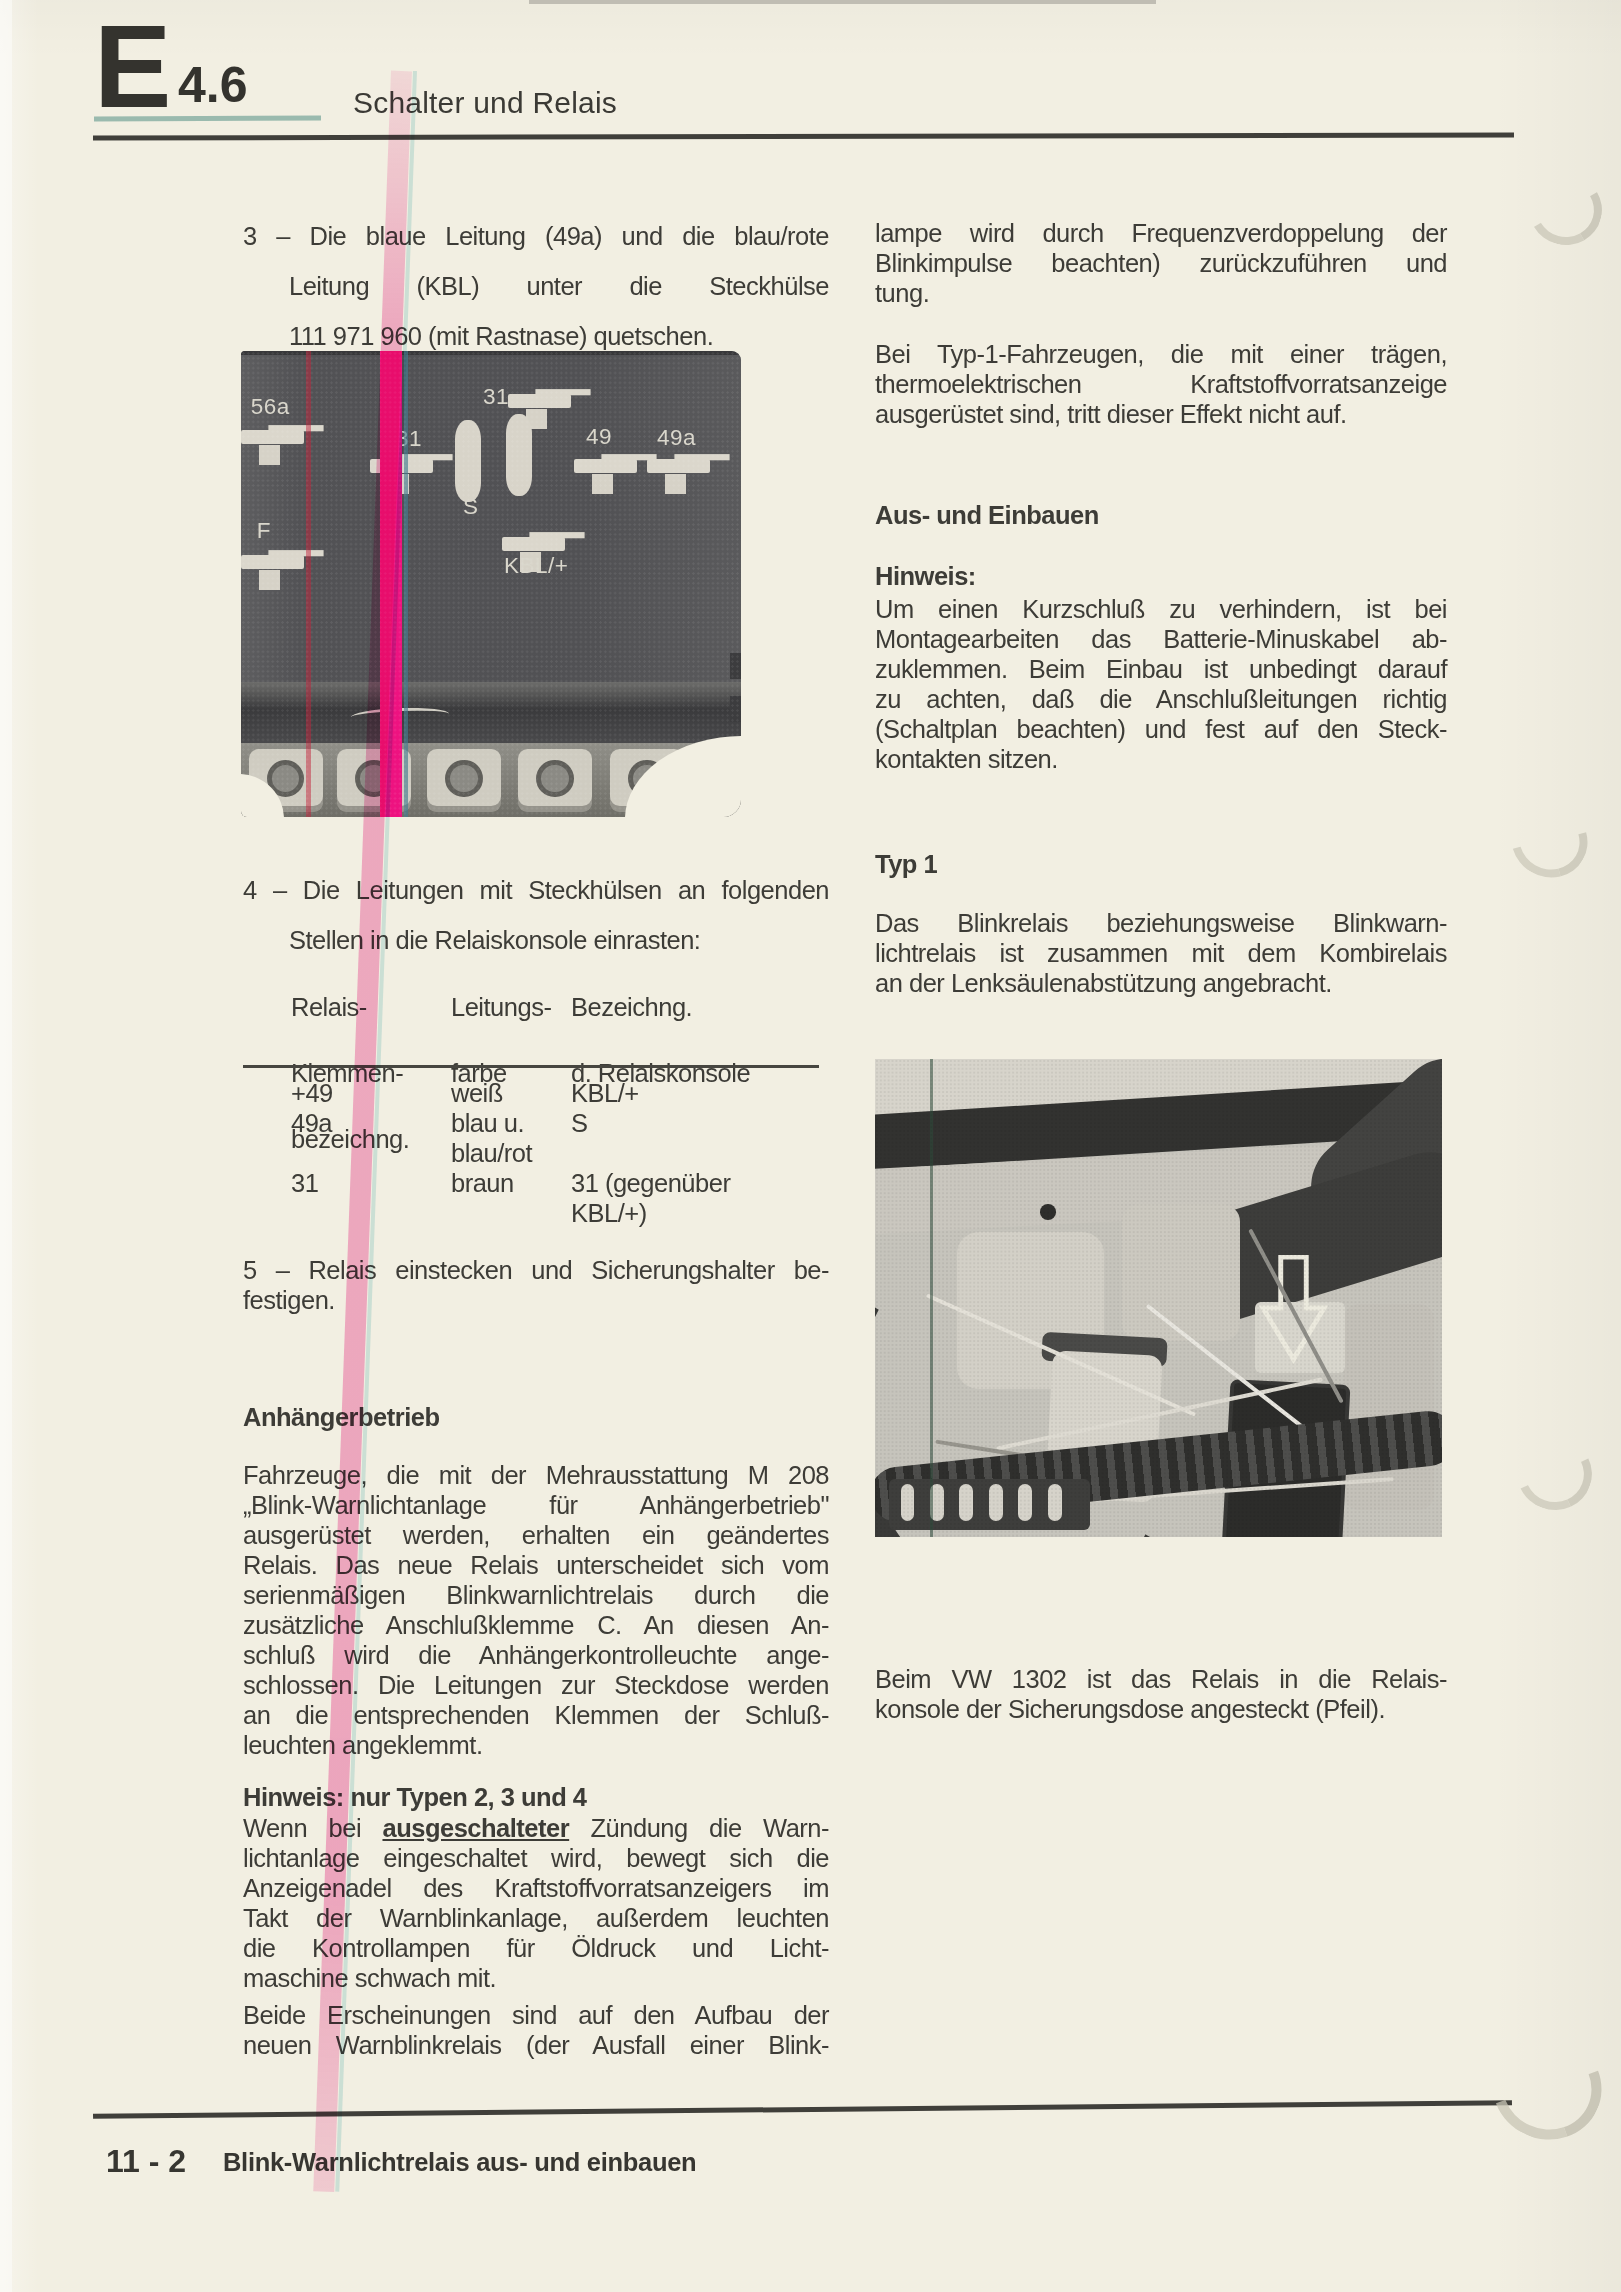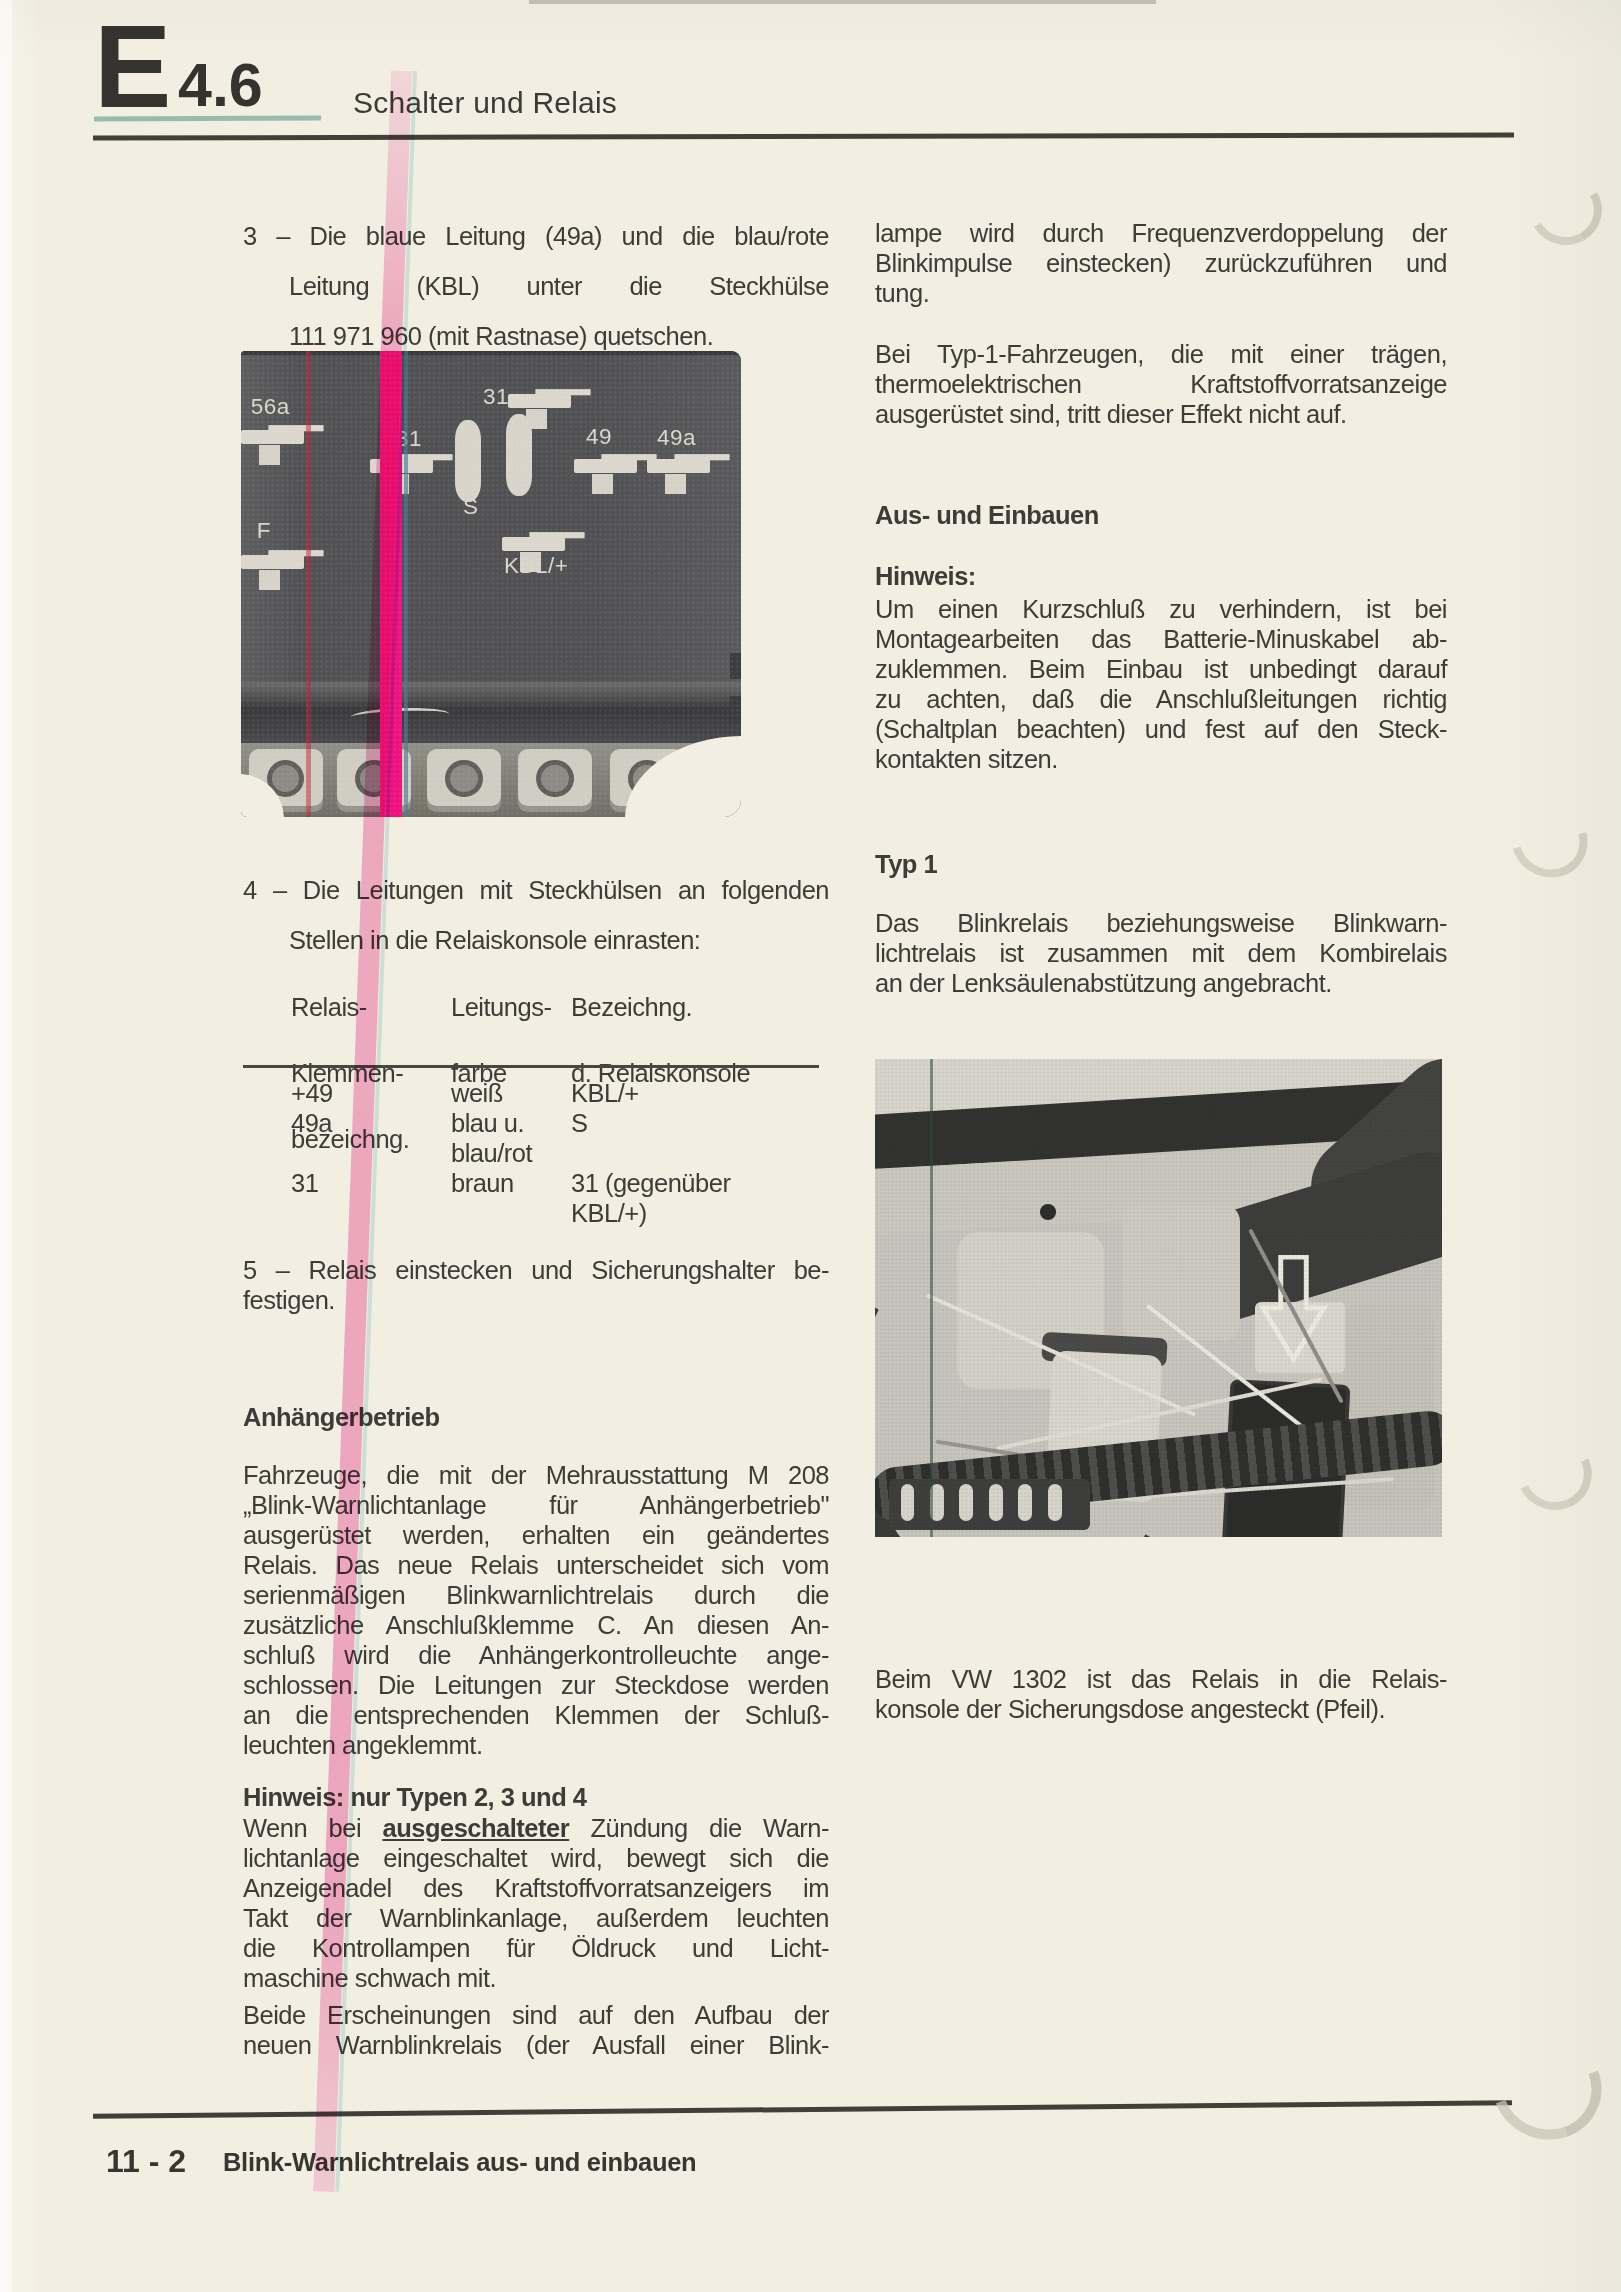--- a/index.html
+++ b/index.html
@@ -17,21 +17,21 @@
   .blk{position:absolute;left:243px;width:586px;}
   .blk.right{left:875px;width:572px;}
   .line{height:30px;line-height:30px;font-size:25.5px;letter-spacing:-0.5px;white-space:pre;}
   .j{white-space:normal;text-align:justify;text-align-last:justify;}
   .ll{text-align:left;}
   .ind{padding-left:46px;margin-top:20px;}
   .hd{font-weight:bold;}
   b{font-weight:bold;text-decoration:underline;}
   
   .code-e{position:absolute;left:94px;top:17.6px;font-size:116px;line-height:98px;font-weight:bold;color:#34332e;}
-  .code-n{position:absolute;left:178px;top:51px;font-size:61px;line-height:69px;font-weight:bold;color:#34332e;}
+  .code-n{position:absolute;left:178px;top:51px;font-size:50px;line-height:69px;font-weight:bold;color:#34332e;}
   .code-shadow{position:absolute;left:94px;top:116px;width:227px;height:4.9px;background:rgba(10,100,90,.38);transform:rotate(-.2deg);}
   .header-title{position:absolute;left:353px;top:86px;font-size:30px;letter-spacing:0.2px;color:#3b3a35;}
   .rule{position:absolute;background:#403f3a;}
   .header-rule{left:93px;top:134px;width:1421px;height:4.9px;transform:rotate(-.12deg);}
   .footer-rule{left:93px;top:2107px;width:1419px;height:4.9px;transform:rotate(-.55deg);}
   .table-rule{left:243px;top:1065px;width:576px;height:2.9px;background:#474640;}
   
   .tcell{position:absolute;white-space:pre;}
   .tc1{left:48px;} .tc2{left:208px;} .tc3{left:328px;}
   .trow{position:relative;height:30px;}
@@ -259,21 +259,21 @@
     <div class="line ll">maschine schwach mit.</div>
   </div>
 
   <div class="blk" style="top:2000px;">
     <div class="line j">Beide Erscheinungen sind auf den Aufbau der</div>
     <div class="line j">neuen Warnblinkrelais (der Ausfall einer Blink-</div>
   </div>
 
   <div class="blk right" style="top:218px;">
     <div class="line j">lampe wird durch Frequenzverdoppelung der</div>
-    <div class="line j">Blinkimpulse einstecken) zurückzuführen und</div>
+    <div class="line j">Blinkimpulse beachten) zurückzuführen und</div>
     <div class="line ll">tung.</div>
   </div>
 
   <div class="blk right" style="top:339px;">
     <div class="line j">Bei Typ-1-Fahrzeugen, die mit einer trägen,</div>
     <div class="line j">thermoelektrischen Kraftstoffvorratsanzeige</div>
     <div class="line ll">ausgerüstet sind, tritt dieser Effekt nicht auf.</div>
   </div>
 
   <div class="blk right" style="top:500px;">

